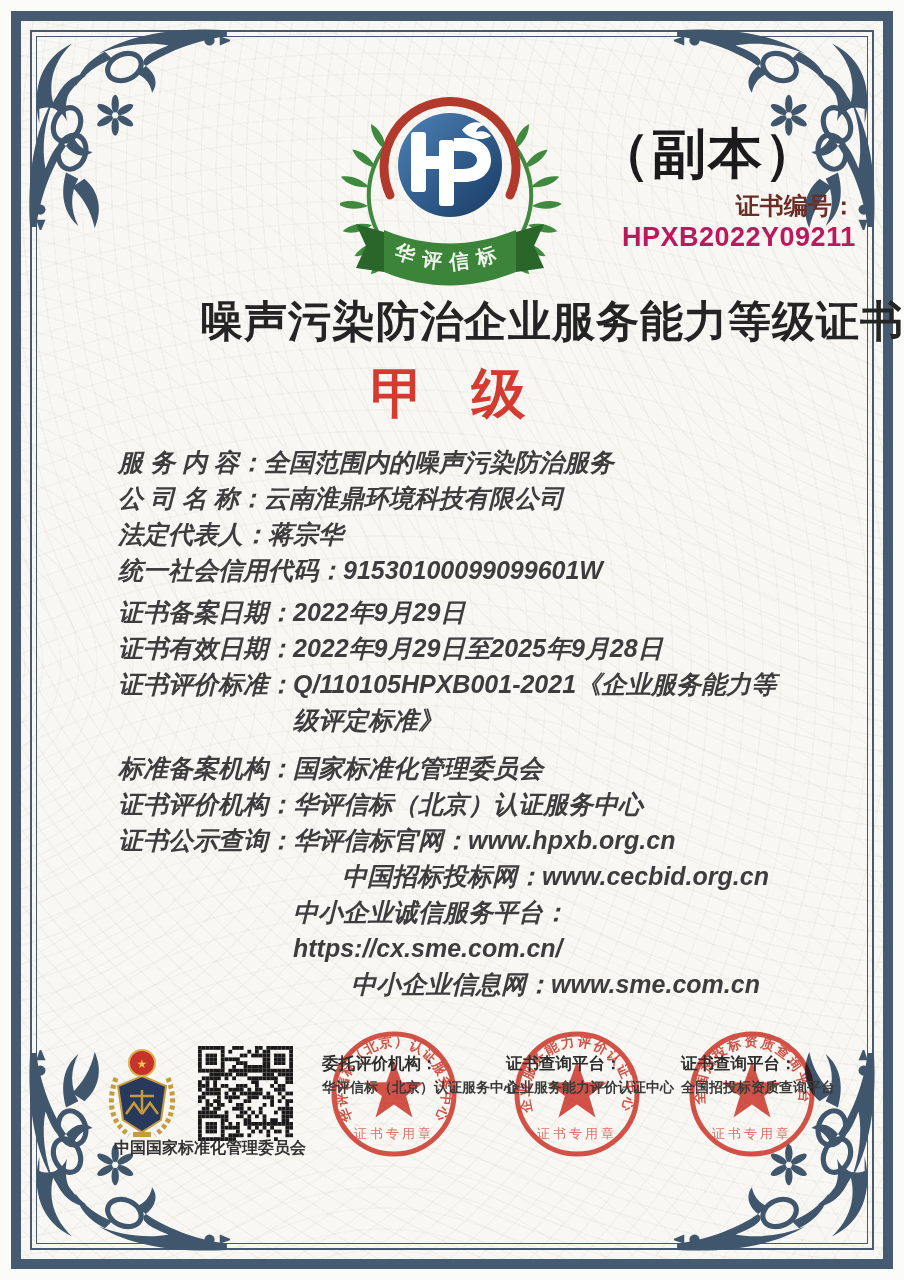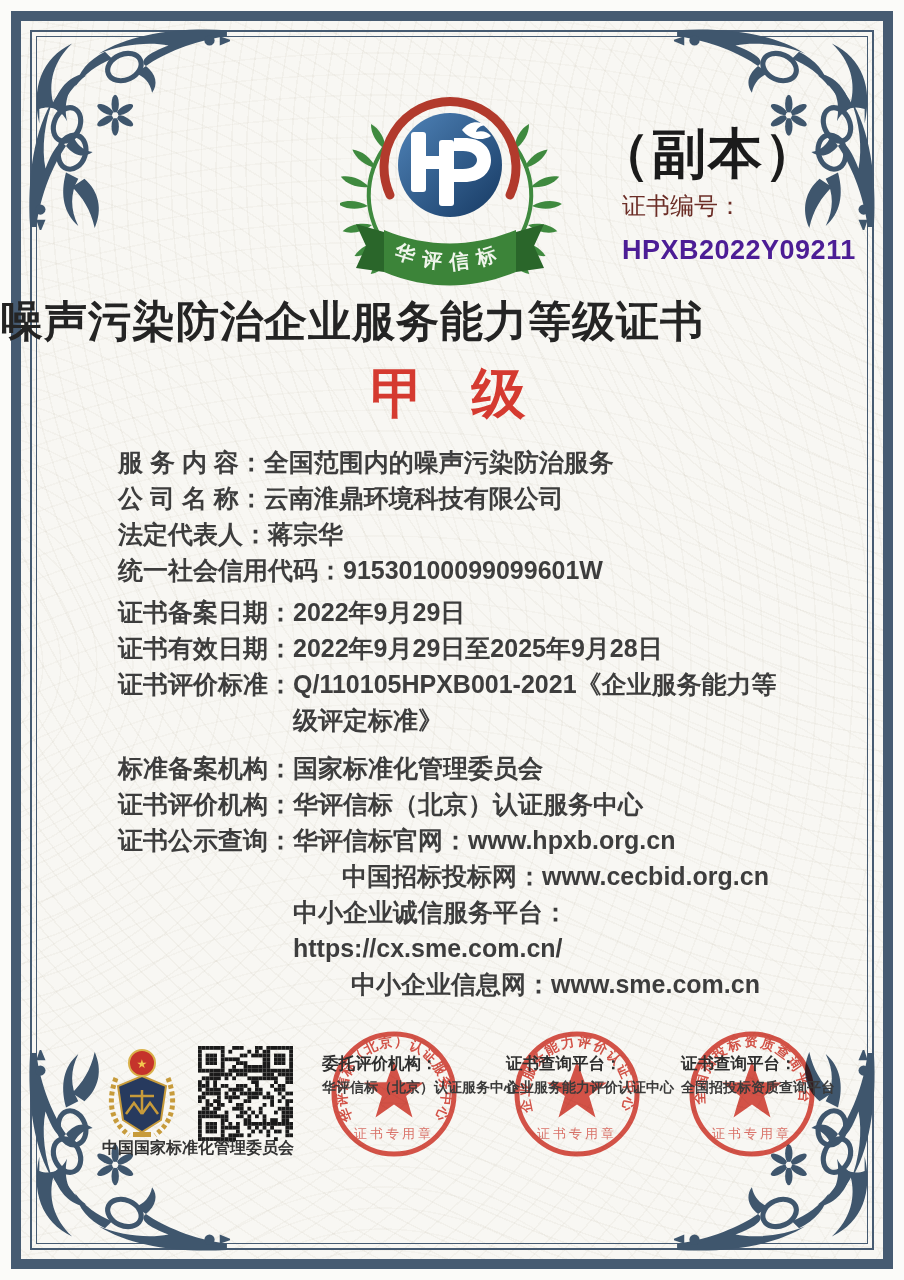--- a/index.html
+++ b/index.html
@@ -23,40 +23,40 @@
   .corner{position:absolute;width:205px;height:205px;}
   .corner.tl{left:25px;top:25px;}
   .corner.tr{right:25px;top:25px;transform:scaleX(-1);}
   .corner.bl{left:25px;bottom:25px;transform:scaleY(-1);}
   .corner.br{right:25px;bottom:25px;transform:scale(-1,-1);}
 
   .logo{position:absolute;left:340px;top:90px;width:240px;height:205px;}
 
   .copy-mark{position:absolute;left:596px;top:118px;font-size:54px;font-weight:700;color:#1b1b1b;letter-spacing:2px;}
   .certno{position:absolute;left:622px;top:192px;line-height:1.2;}
-  .certno .lbl{font-size:24px;font-weight:400;color:#6b2d26;}
-  .certno .val{font-size:27px;font-weight:700;color:#4c1d95;letter-spacing:.5px;margin-top:13px;}
-
-  .title{position:absolute;left:0;top:293px;width:100%;text-align:left;
+  .certno .lbl{font-size:24px;font-weight:700;color:#6b2d26;text-align:right;}
+  .certno .val{font-size:27px;font-weight:700;color:#be185d;letter-spacing:.5px;margin-top:0;}
+
+  .title{position:absolute;left:0;top:293px;width:100%;text-align:right;
          font-size:43px;font-weight:800;color:#242424;letter-spacing:1px;}
   .grade{position:absolute;left:0;top:358px;width:100%;text-align:center;
          font-size:54px;font-weight:800;color:#d53a30;letter-spacing:16px;padding-left:8px;box-sizing:border-box;}
 
-  .info{position:absolute;left:118px;width:700px;font-size:25px;font-weight:700;color:#3d3d3d;}
+  .info{position:absolute;left:118px;width:700px;font-size:25px;font-weight:700;color:#3d3d3d;font-style:italic;}
   .info .line{display:flex;align-items:flex-start;line-height:36px;}
   .info .lab{white-space:pre;flex:none;}
   .info .val{}
   .info .val.wrap{max-width:505px;}
   .info .line.cont{padding-left:175px;justify-content:center;}
   .b1{top:444px;} .b2{top:594px;} .b3{top:750px;}
 
   .footer-group{position:absolute;left:98px;top:1042px;width:200px;height:120px;}
   .emblem{position:absolute;left:2px;top:2px;width:84px;height:96px;}
   .qr{position:absolute;left:100px;top:4px;width:95px;height:95px;}
-  .authority{position:absolute;left:-8px;top:96px;width:216px;text-align:center;
+  .authority{position:absolute;left:-8px;top:96px;width:216px;text-align:right;
              font-size:16px;font-weight:700;color:#333;}
 
   .seal{position:absolute;width:132px;height:132px;top:1028px;mix-blend-mode:multiply;opacity:.93;}
   .seal.s1{left:328px;} .seal.s2{left:511px;} .seal.s3{left:686px;}
   .seal-cap{position:absolute;top:1052px;width:230px;color:#2e2e2e;}
   .seal-cap .cl{font-size:16.5px;font-weight:700;line-height:22px;}
   .seal-cap .cv{font-size:14px;font-weight:700;line-height:26px;color:#3a3a3a;}
   .seal-cap.c1{left:322px;} .seal-cap.c2{left:506px;} .seal-cap.c3{left:681px;}
 
   svg text{font-family:"Liberation Sans","DejaVu Sans",sans-serif;}

